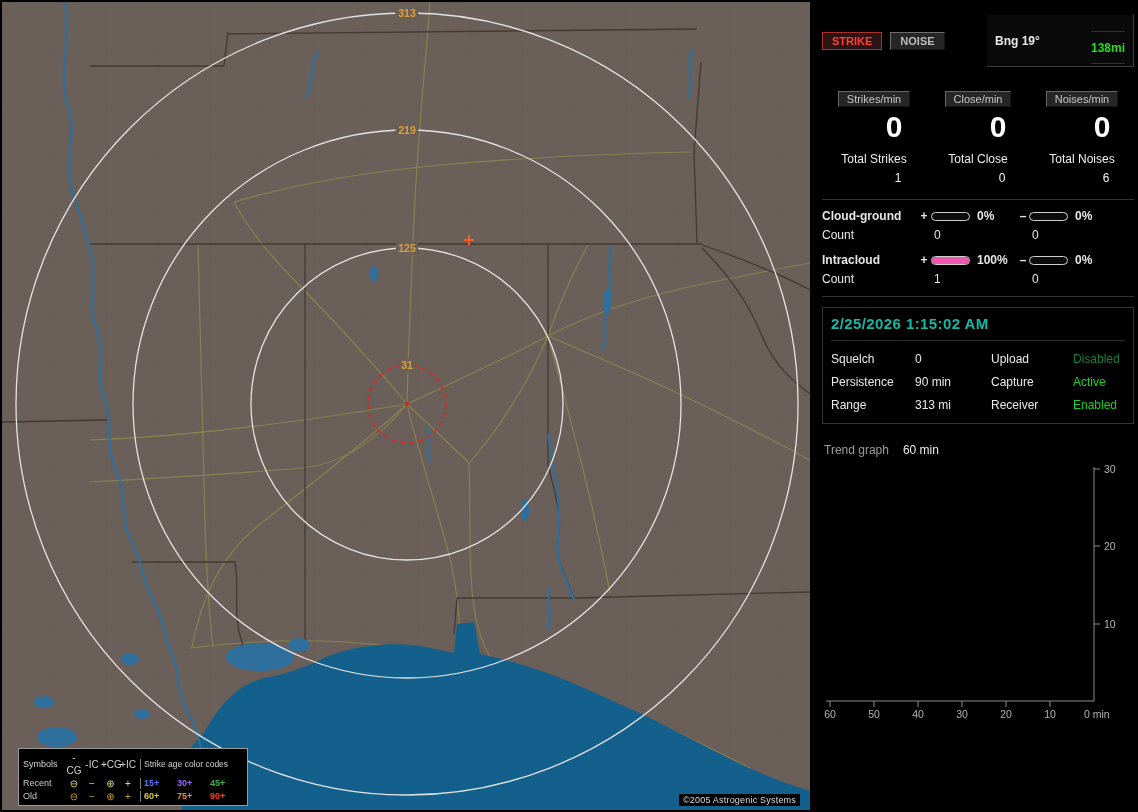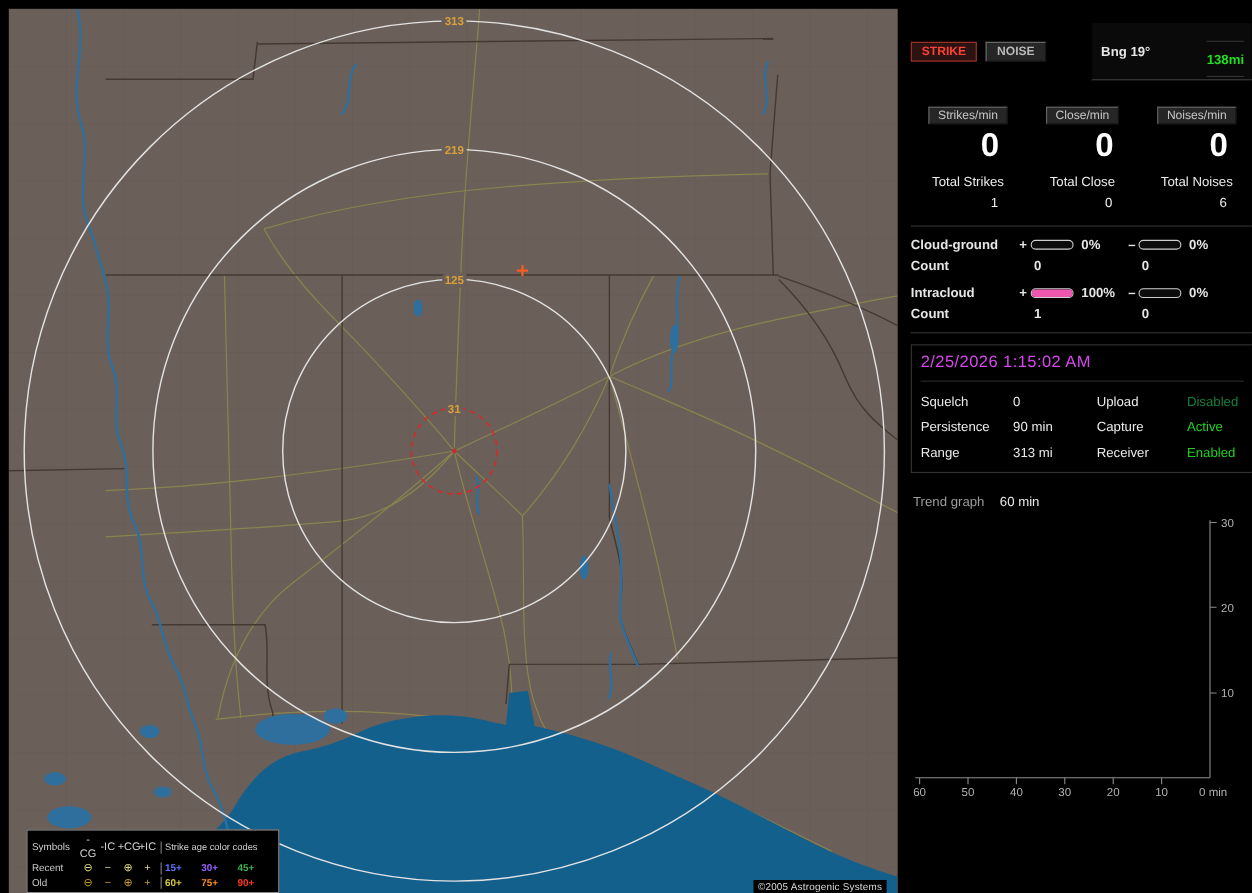--- a/index.html
+++ b/index.html
@@ -1,18 +1,18 @@
 <!DOCTYPE html>
 <html><head>
 <meta charset="utf-8">
 <style>
   * { margin:0; padding:0; box-sizing:border-box; }
   html,body { background:#000; width:1138px; height:812px; overflow:hidden;
               font-family:"Liberation Sans", sans-serif; }
-  .screen { display:flex; width:964px; height:812px; background:#000; padding:8px; gap:4px; }
+  .screen { display:flex; width:964px; height:812px; background:#000; padding:2px; gap:4px; }
 
   
   .map-pane { position:relative; width:808px; height:808px; flex:none; background:#6b5f59; overflow:hidden; }
   .map-pane svg.map { display:block; width:808px; height:808px; }
   .attribution { position:absolute; right:10px; bottom:4px; font-size:9px; color:#dcdcdc;
                  background:#000; padding:1px 4px; letter-spacing:.2px; }
 
   .legend { position:absolute; left:16px; bottom:4px; background:#000; border:1px solid #9a9a9a;
             color:#c9c9c9; font-size:9px; line-height:13px; padding:2px 4px;
             display:grid; grid-template-columns:42px 18px 18px 19px 16px 8px 33px 33px 33px;
@@ -43,32 +43,32 @@
                  border:1px solid; border-color:#666 #141414 #141414 #666; padding:1px 8px; cursor:pointer; }
   .stat-rate { font-size:30px; font-weight:bold; color:#fff; margin-top:3px; transform:translateX(20px); }
   .stat-total-label { margin-top:8px; color:#ececec; }
   .stat-total-value { margin-top:5px; transform:translateX(24px); color:#f2f2f2; }
 
   .dist { border-top:1px solid #333; border-bottom:1px solid #333; margin-top:14px; padding:9px 0 8px; }
   .dist-title { text-decoration:underline; color:#e9e9e9; margin-bottom:12px; }
   .dist-row, .dist-counts { display:grid; grid-template-columns:95px 14px 44px 42px 12px 44px 36px;
                             align-items:center; }
   .dist-row { margin-bottom:5px; }
-  .dist-counts { margin:2px 0 11px;font-weight:bold; }
+  .dist-counts { margin:2px 0 11px; }
   .dist-label-b { font-weight:bold; }
   .sign { font-weight:bold; text-align:center; }
   .bar { display:block; height:9px; border:1px solid #cfcfcf; border-radius:5px; overflow:hidden;
          background:#0c0c0c; margin-right:5px; }
   .bar-fill { display:block; height:100%; background:#ef56ae; }
   .pct { font-weight:bold; padding-left:2px; }
   .c3 { grid-column:3; padding-left:3px; }
   .c6 { grid-column:6; padding-left:3px; }
 
   .status-box { border:1px solid #333; margin-top:10px; padding:7px 8px 11px; }
-  .datetime { color:#d946ef; font-weight:normal; font-size:15px; letter-spacing:.4px;
+  .datetime { color:#14b8a6; font-weight:bold; font-size:15px; letter-spacing:.4px;
               padding-bottom:8px; border-bottom:1px solid #2a2a2a; margin-bottom:11px; }
   .grid4 { display:grid; grid-template-columns:84px 76px 82px 1fr; row-gap:9px; align-items:center; }
   .k { color:#9c9c9c; }
   .v { color:#eaeaea; }
   .green { color:#21cf21; }
   .dim { color:#15803d; }
 
   .info { margin-top:13px; padding:0 2px; }
   .trend-row { margin-top:19px; display:flex; gap:14px; }
 

